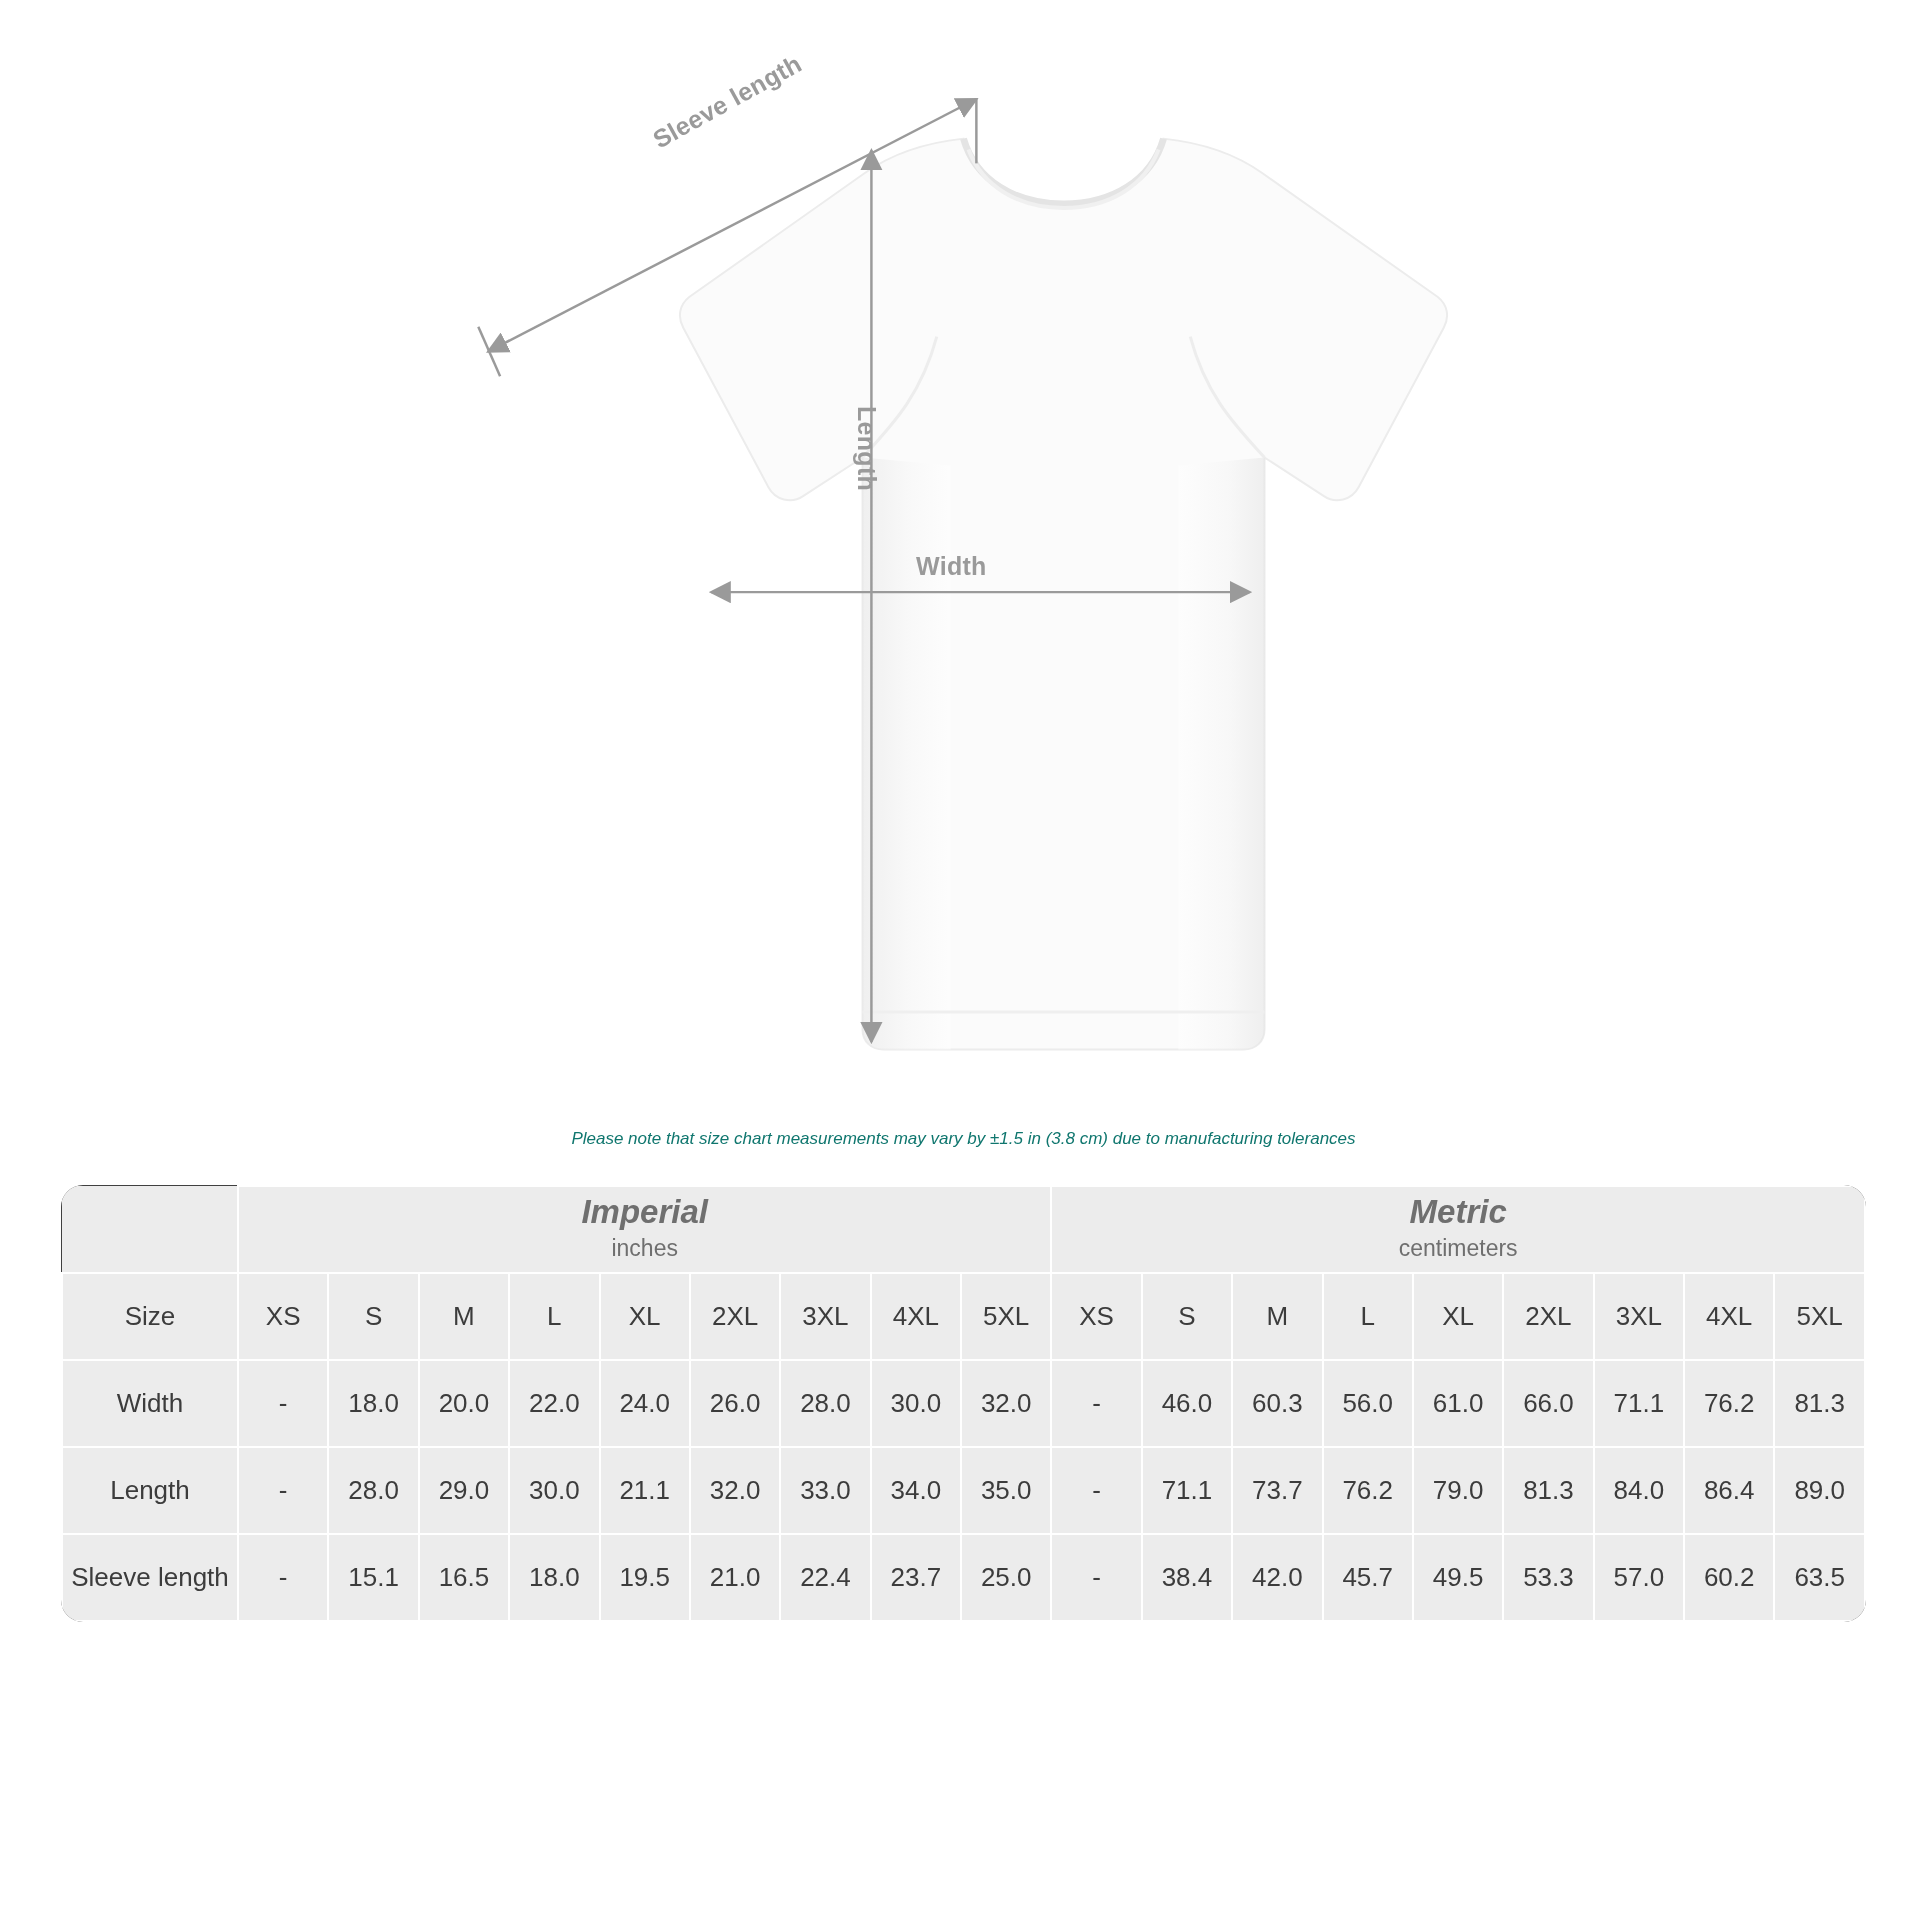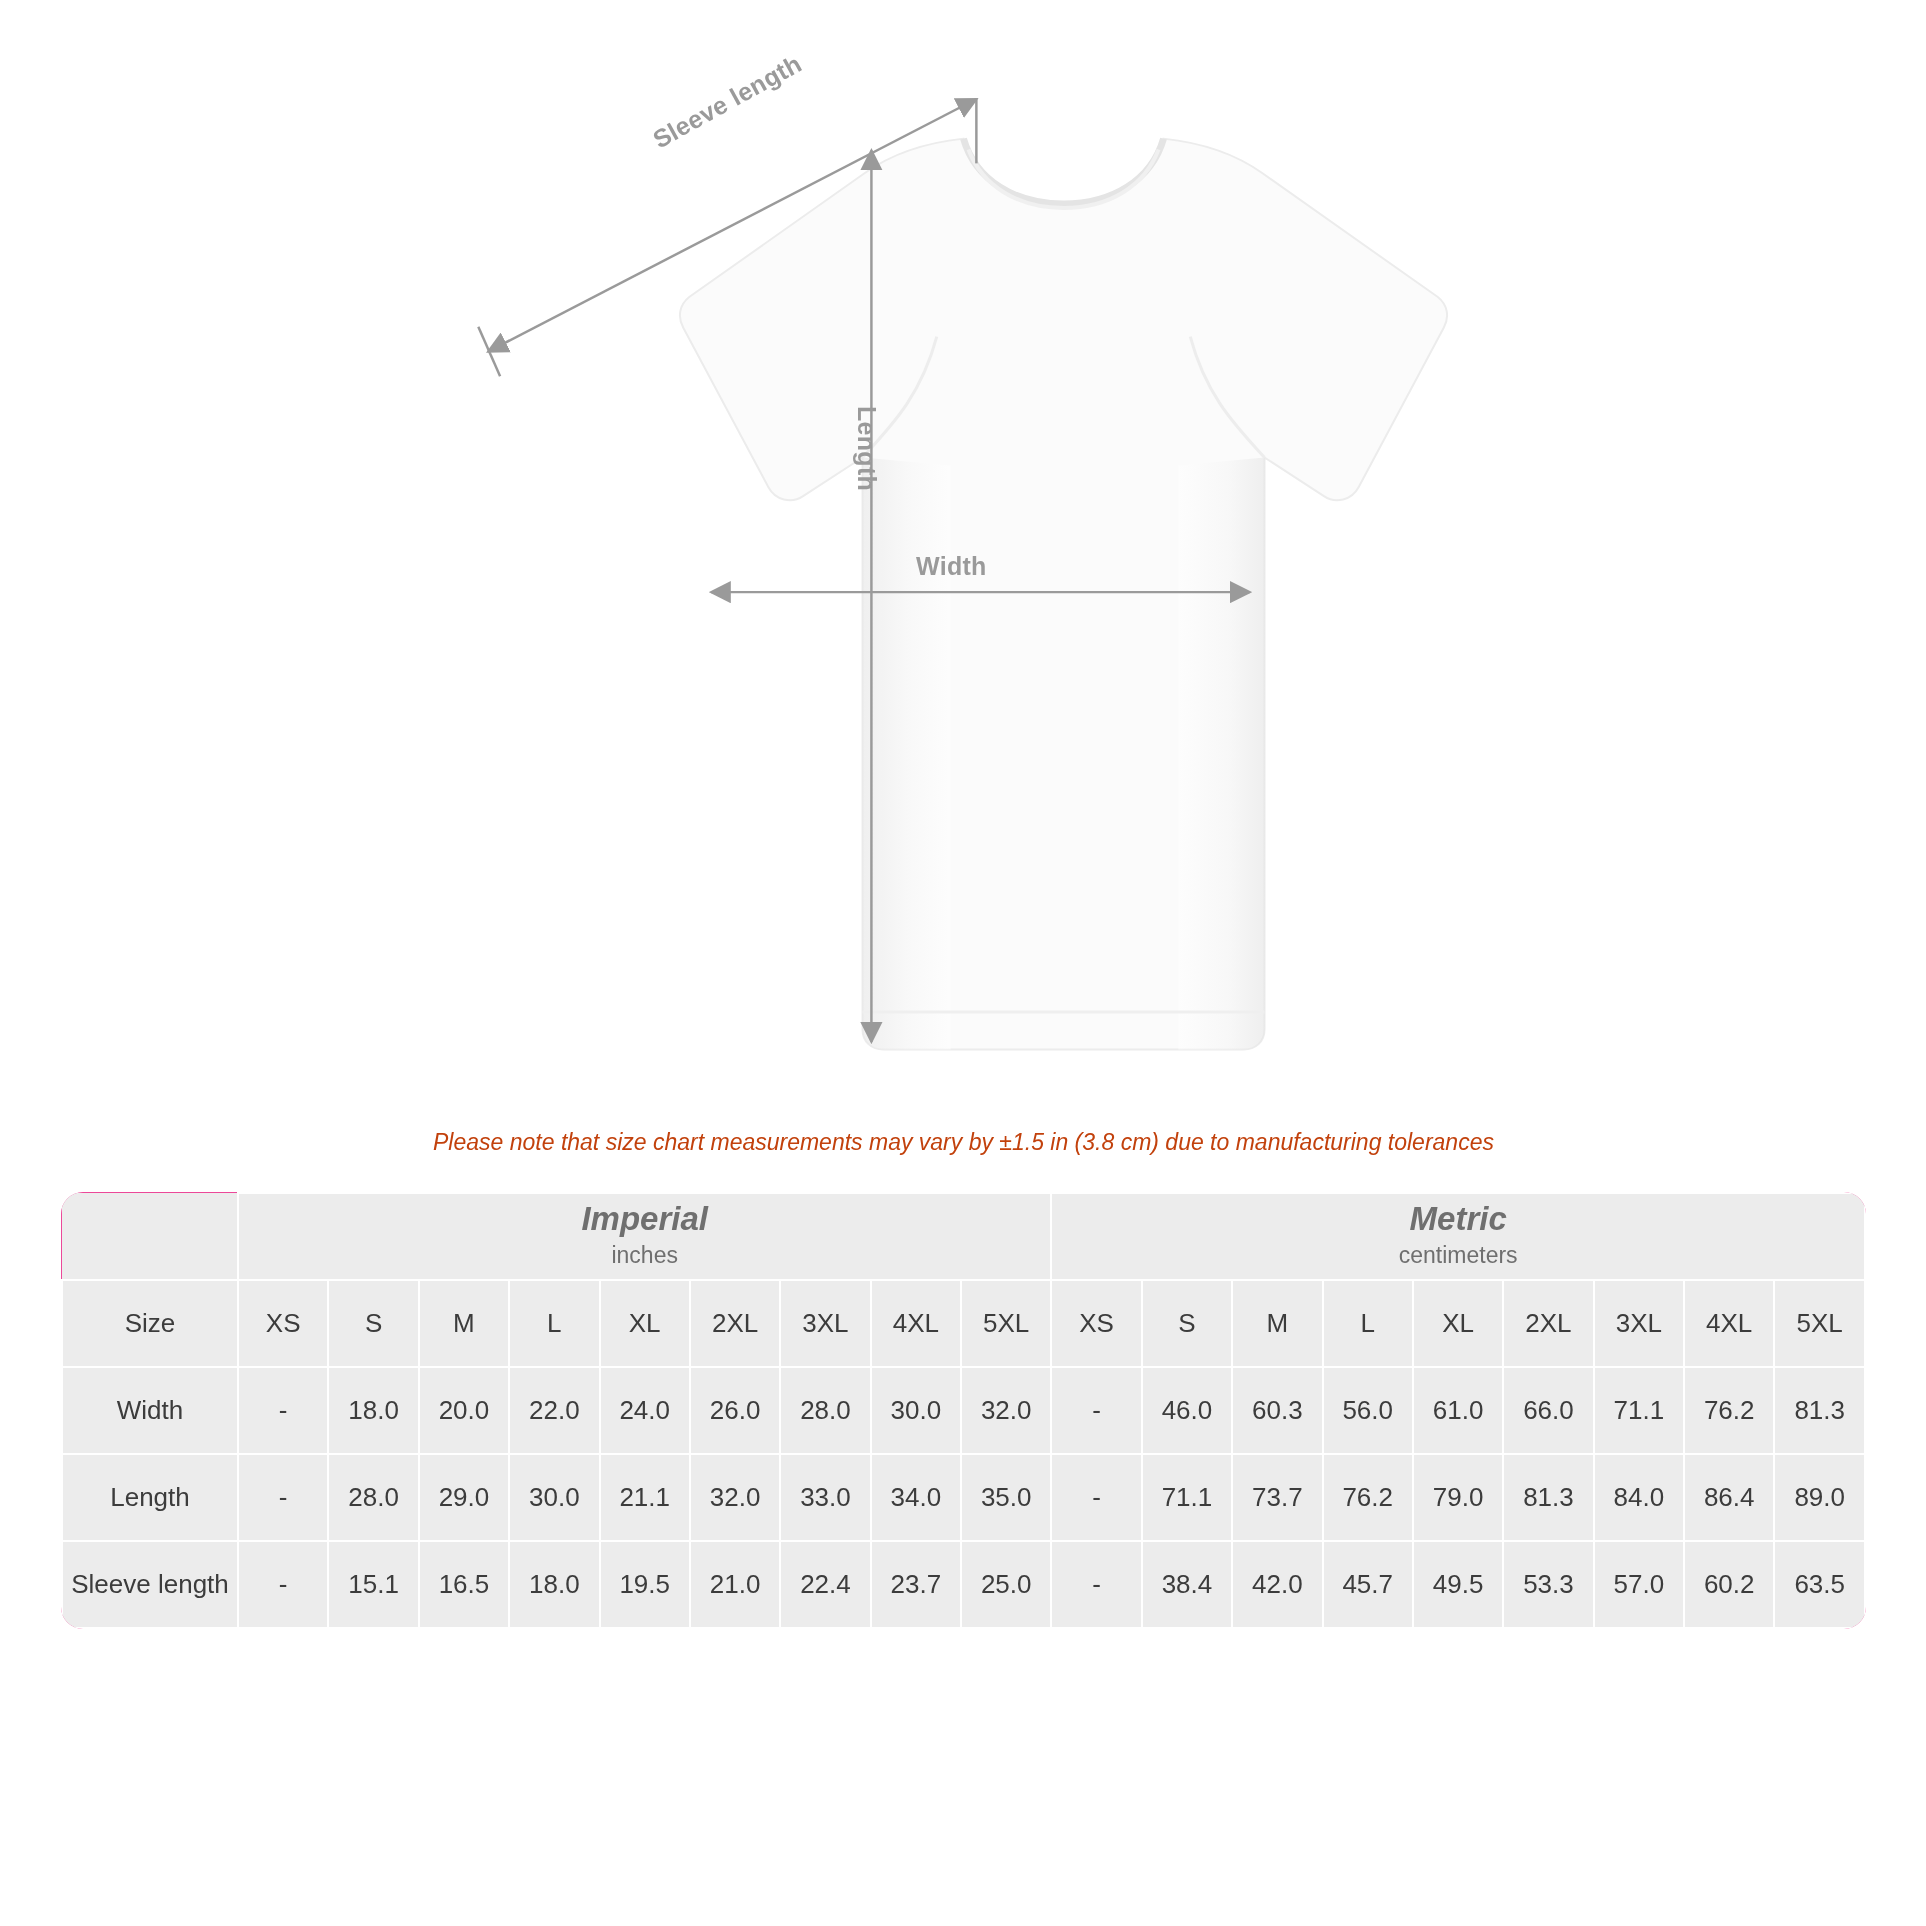--- a/index.html
+++ b/index.html
@@ -63,31 +63,31 @@
     margin-top: 20px;
   }
   .chart-title {
     font-size: 44px;
     font-weight: bold;
     color: #1c1c1c;
     letter-spacing: -0.3px;
   }
   .chart-note {
     margin-top: 20px;
-    font-size: 23px;
+    font-size: 17px;
     font-style: italic;
-    color: #c2410c;
+    color: #0f766e;
   }
 
   
   .table-wrap {
     margin: 36px 61px 0 61px;
     border-radius: 22px;
     overflow: hidden;
-    background: #ec4899;
+    background: #404040;
   }
   table.size-table {
     border-collapse: collapse;
     width: 100%;
     table-layout: fixed;
   }
   table.size-table td, table.size-table th {
     background: #ececec;
     border: 2px solid #ffffff;
     text-align: center;

